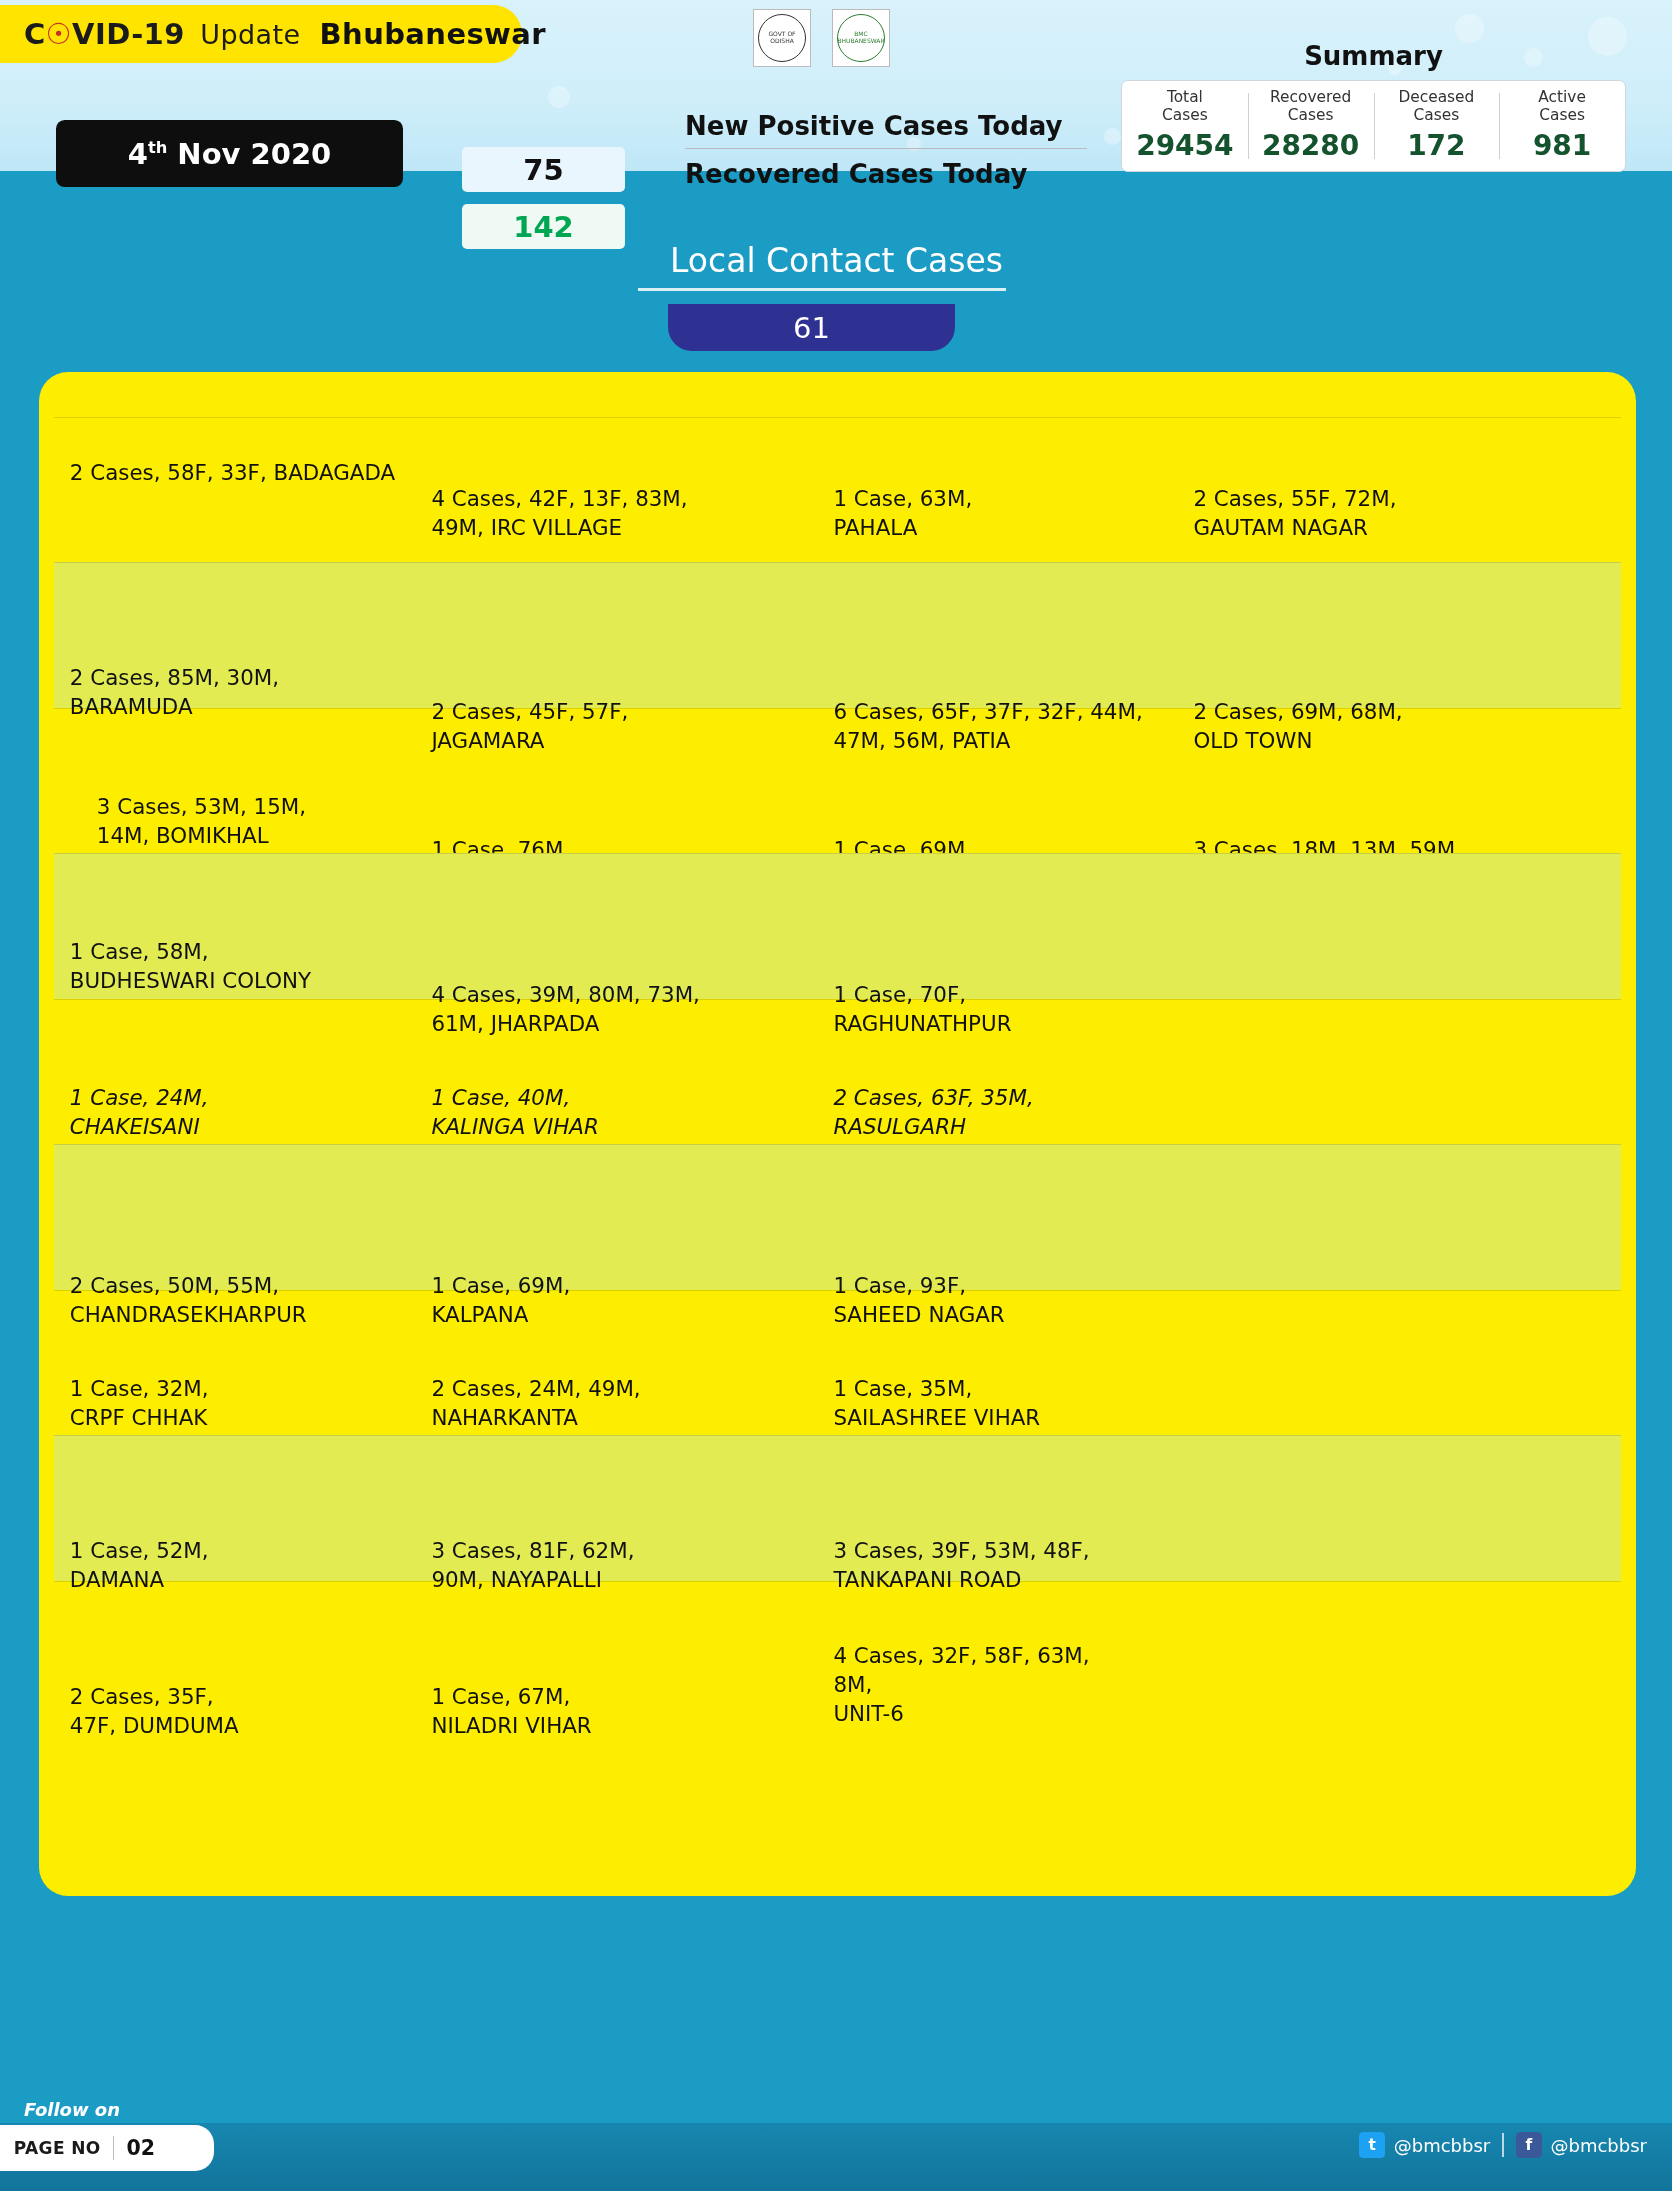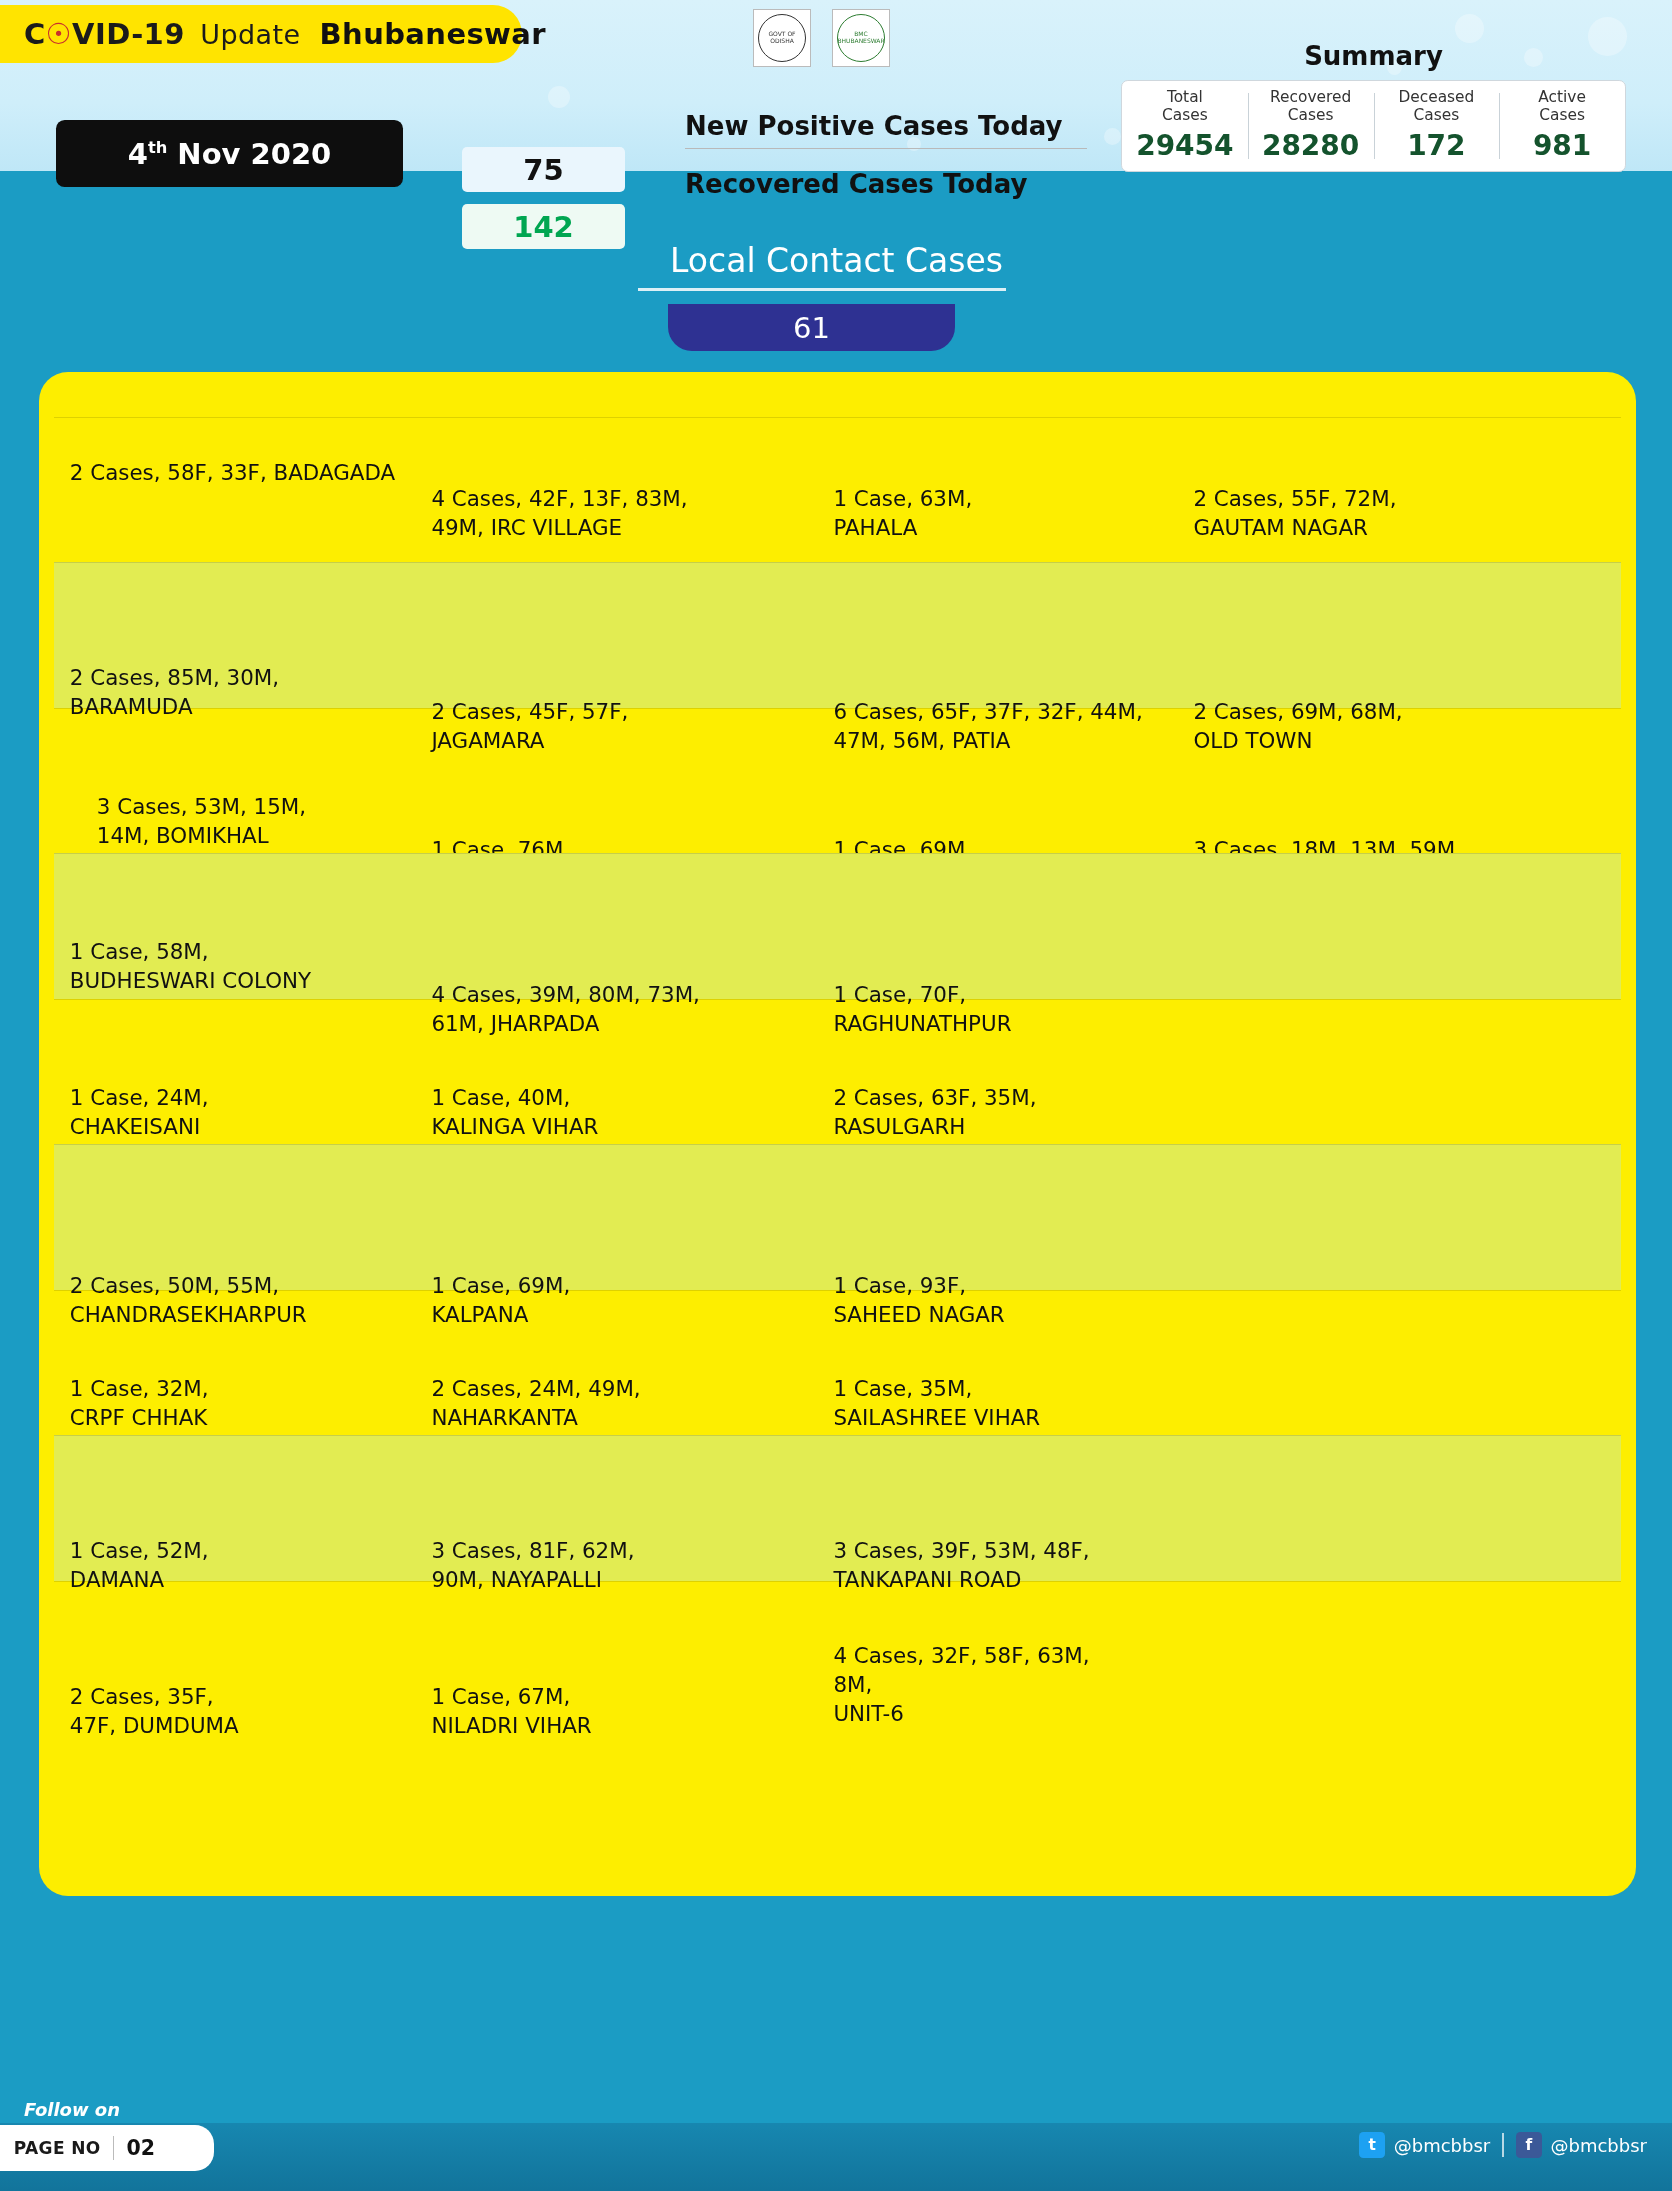--- a/index.html
+++ b/index.html
@@ -56,21 +56,21 @@
     display:flex; align-items:center; justify-content:center;
     font-size:29px; font-weight:bold; color:#111;margin-top:46px;
   }
   .stat-val-box.green { color:#00a651; margin-top:12px; background:#eefaf3; }
   .stat-labels { position:absolute; left:685px; top:104px; }
   .stat-label {
     font-size:26px; font-weight:bold; color:#111; height:45px;
     display:flex; align-items:center;
     border-bottom:1.7px solid #b9b9b9; width:402px;
   }
-  .stat-label.second { margin-top:12px; border-bottom:none; }
+  .stat-label.second { margin-top:2px; border-bottom:none; }
 
   .summary-wrap { position:absolute; left:1121px; top:41px; width:505px; }
   .summary-title { text-align:center; font-size:26px; font-weight:bold; color:#111; }
   .summary-box {
     margin-top:8.6px; background:#ffffff; border:1.7px solid #cfd7dd; border-radius:6.8px;
     height:92px; display:flex; align-items:stretch;
   }
   .sum-cell { flex:1; display:flex; flex-direction:column; align-items:center; justify-content:center; position:relative; }
   .sum-cell + .sum-cell::before {
     content:""; position:absolute; left:0; top:12px; bottom:12px; width:0.9px; background:#c9d2d8;
@@ -236,21 +236,21 @@
         <div class="cell c0" style="top: 84px; margin-left: 27px;">3 Cases, 53M, 15M,<br>14M, BOMIKHAL</div>
         <div class="cell c1" style="top: 127px;">1 Case, 76M,<br>JAYDEV VIHAR</div>
         <div class="cell c2" style="top: 127px;">1 Case, 69M,<br>PRASANTI VIHAR</div>
         <div class="cell c3" style="top: 127px;">3 Cases, 18M, 13M, 59M,<br>UNIT-8</div>
       </div>
       <div class="rowband alt" style="top: 462px; height: 146px;">
         <div class="cell c0" style="top: 84px;">1 Case, 58M,<br>BUDHESWARI COLONY</div>
         <div class="cell c1" style="top: 127px;">4 Cases, 39M, 80M, 73M,<br>61M, JHARPADA</div>
         <div class="cell c2" style="top: 127px;">1 Case, 70F,<br>RAGHUNATHPUR</div>
       </div>
-      <div class="rowband" style="top: 608px; height: 184px;">
+      <div class="rowband" style="top: 608px; height: 184px; font-style: italic;">
         <div class="cell c0" style="top: 84px;">1 Case, 24M,<br>CHAKEISANI</div>
         <div class="cell c1" style="top: 84px;">1 Case, 40M,<br>KALINGA VIHAR</div>
         <div class="cell c2" style="top: 84px;">2 Cases, 63F, 35M,<br>RASULGARH</div>
       </div>
       <div class="rowband alt" style="top: 753px; height: 146px;">
         <div class="cell c0" style="top: 127px;">2 Cases, 50M, 55M,<br>CHANDRASEKHARPUR</div>
         <div class="cell c1" style="top: 127px;">1 Case, 69M,<br>KALPANA</div>
         <div class="cell c2" style="top: 127px;">1 Case, 93F,<br>SAHEED NAGAR</div>
       </div>
       <div class="rowband" style="top: 899px; height: 146px;">

